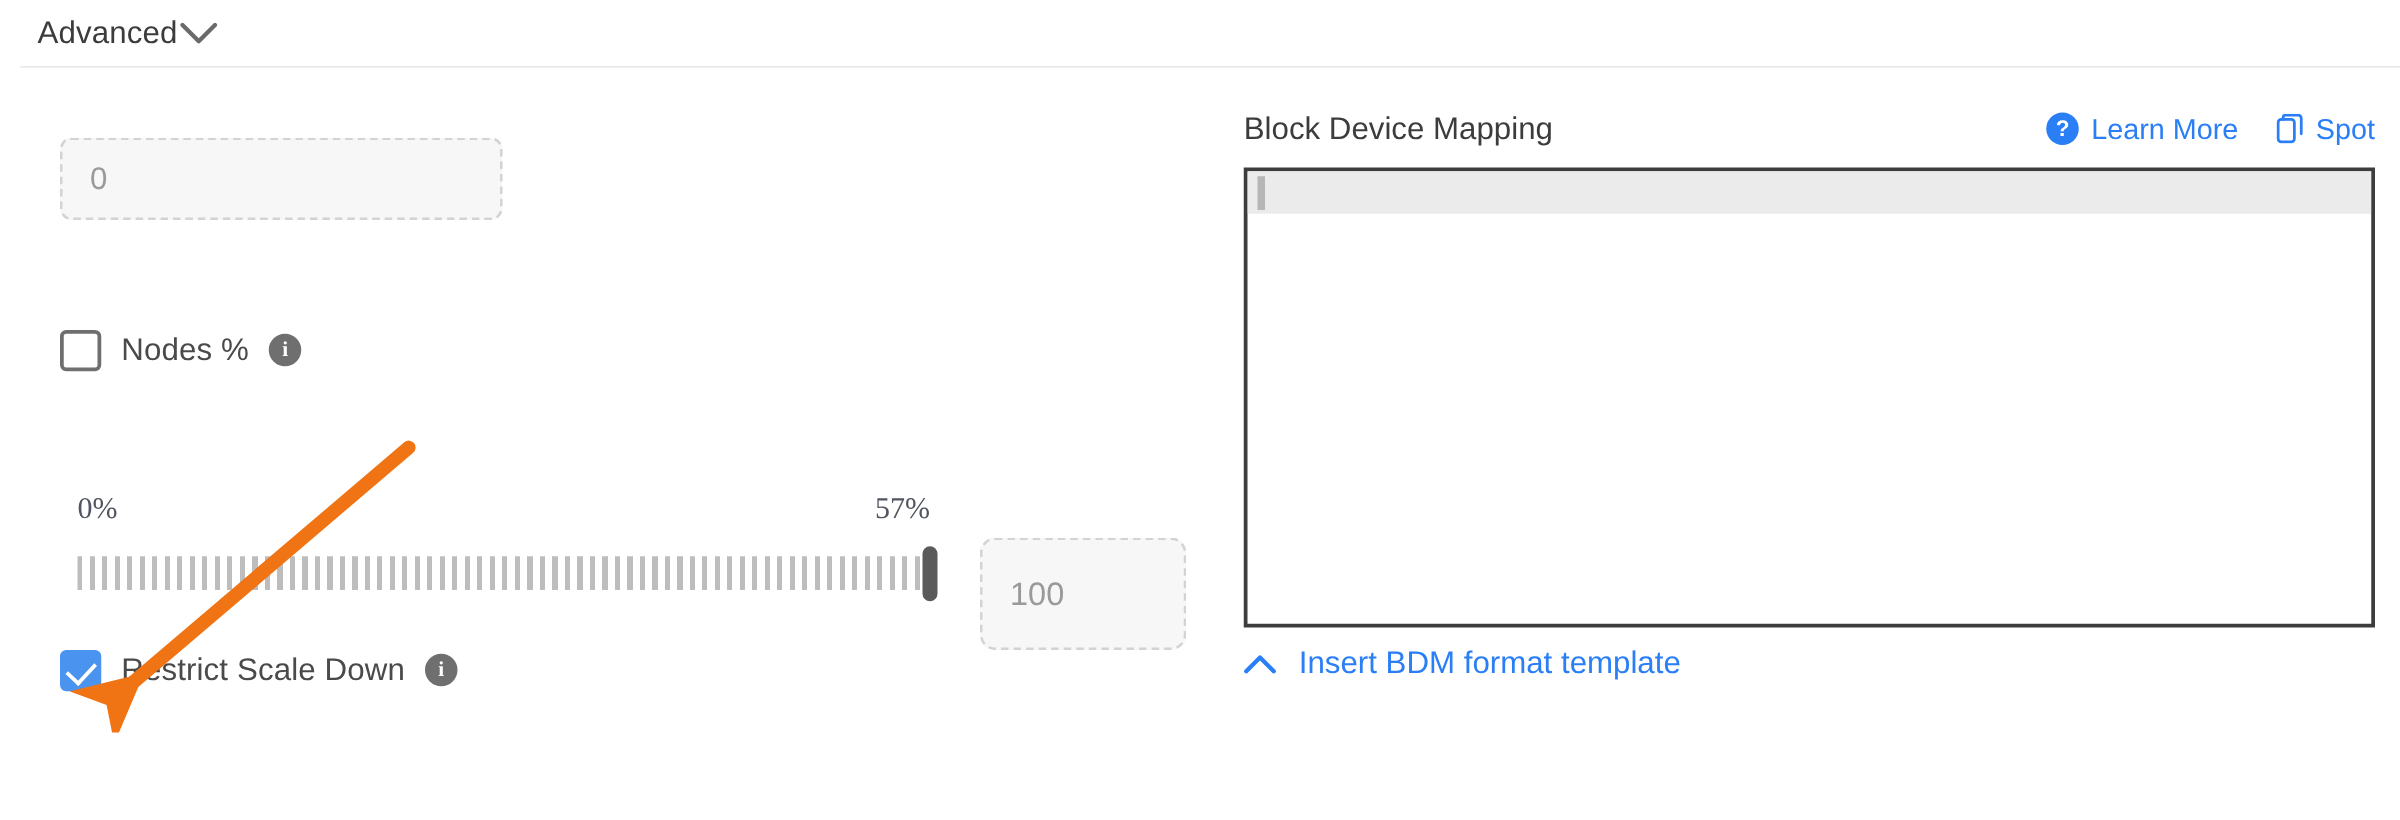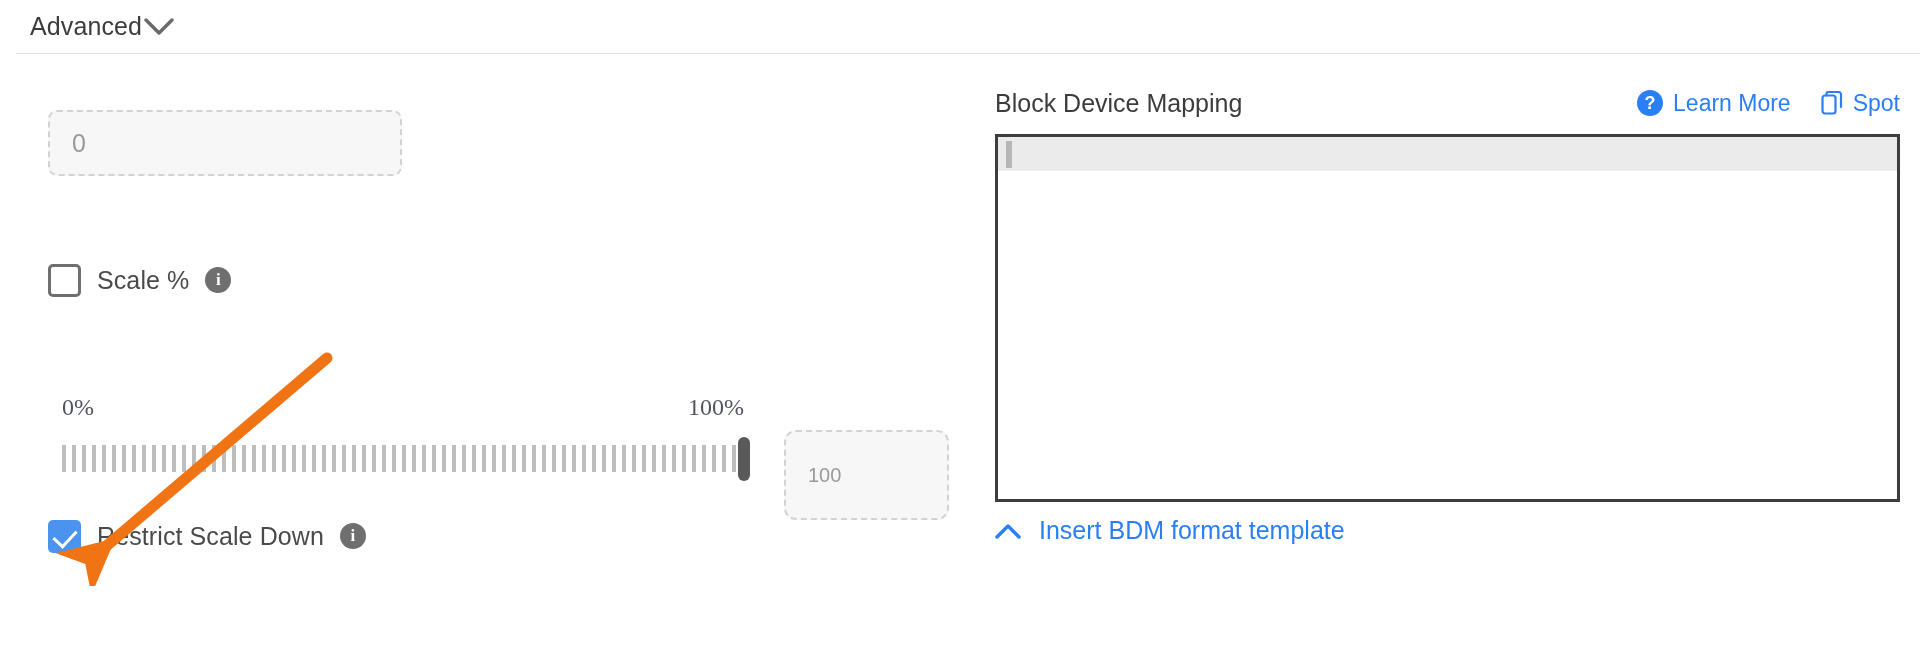--- a/index.html
+++ b/index.html
@@ -187,21 +187,21 @@
   }
   .slider-value-input {
     position: absolute;
     left: 722px;
     top: -4px;
     width: 165px;
     height: 90px;
     border: 2px dashed #d3d3d6;
     border-radius: 12px;
     background: #f7f7f8;
-    font-size: 20px;
+    font-size: 26px;
     color: #0369a1;
     font-family: "Liberation Sans", sans-serif;
     padding: 0 22px;
     outline: none;
   }
   .slider-value-input::placeholder { color: #9a9a9a; opacity: 1; }
 
   
   .right-col {
     position: absolute;
@@ -324,29 +324,29 @@
   <div class="left-col">
 
     <div class="field-group" style="left:48px; top:36px;">
       <input class="num-input" type="text" style="margin-top: 20px;" placeholder="0">
     </div>
 
 
     <div class="field-group" style="left:48px; top:208px;">
       <div class="cb-line">
         <div class="cb"></div>
-        <div class="cb-label">Scale %</div>
+        <div class="cb-label">Nodes %</div>
         <div class="info-icon">i</div>
       </div>
     </div>
 
     <div class="slider-wrap">
       <div class="slider-scale">
         <span class="scale-min">0%</span>
-        <span class="scale-max">100%</span>
+        <span class="scale-max">57%</span>
       </div>
       <div class="slider-track-row">
         <div class="slider-ticks"></div>
         <div class="slider-thumb"></div>
         <input class="slider-value-input" type="text" placeholder="100" style="">
       </div>
     </div>
 
     <div class="field-group" style="left:48px; top:464px;">
       <div class="cb-line">

